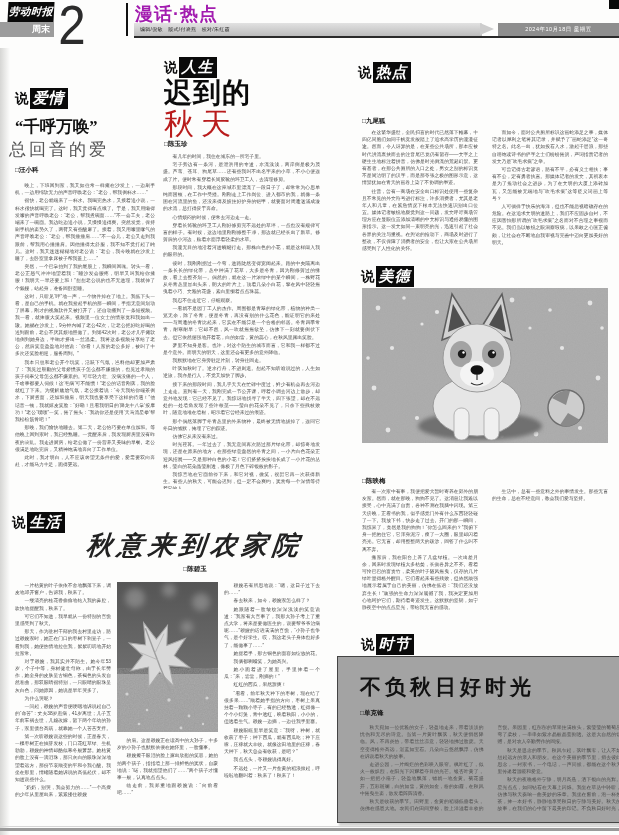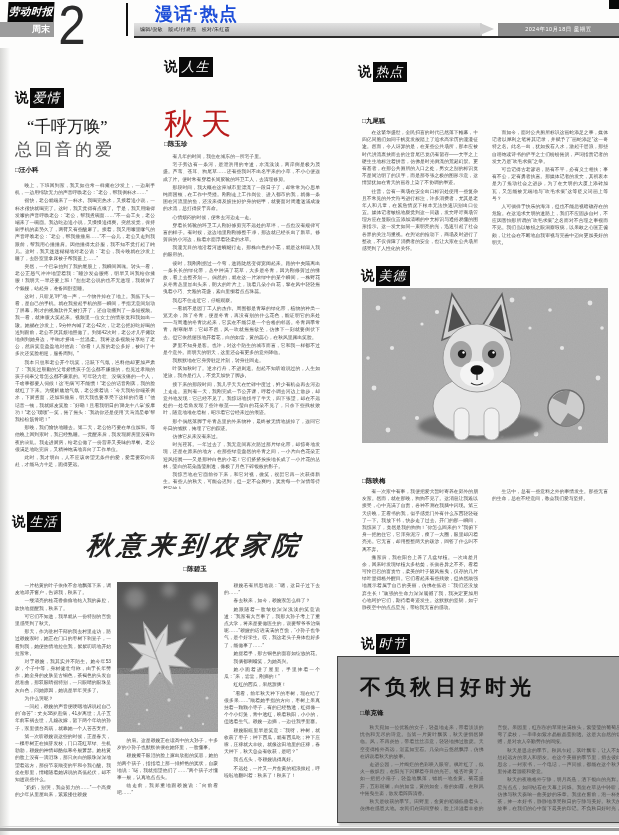--- a/index.html
+++ b/index.html
@@ -7,35 +7,35 @@
         font-family:"Liberation Sans",sans-serif;color:#333;}
   .abs{position:absolute;}
   
   .mast-black{left:8px;top:2px;width:46px;height:20px;background:#0a0a0a;color:#fff;
     font-family:"Liberation Serif",serif;font-style:italic;font-weight:bold;font-size:10.5px;
     display:flex;align-items:center;justify-content:center;letter-spacing:.5px;transform:skewX(-3deg);}
   .mast-gray{left:0;top:22px;width:54px;height:15px;background:#9c9c9c;color:#fff;
     font-size:9px;font-weight:bold;display:flex;align-items:center;justify-content:flex-end;padding-right:4px;box-sizing:border-box;}
   .pagenum{left:54px;top:-8px;width:70px;font-size:56px;font-weight:300;color:#2c2c2c;transform:scaleX(.88);}
   .vline{left:126px;top:3px;width:2px;height:33px;background:#111;}
-  .section-title{left:135px;top:2px;font-size:18px;font-weight:bold;color:#1d4ed8;letter-spacing:1px;margin-left:20px;}
+  .section-title{left:135px;top:2px;font-size:18px;font-weight:bold;color:#a21caf;letter-spacing:1px;}
   .credits-bar{left:134px;top:23px;width:348px;height:13px;background:linear-gradient(#e2e2e2,#bcbcbc);
     font-size:5px;color:#222;line-height:13px;padding-left:6px;box-sizing:border-box;letter-spacing:.3px;}
   .chevron{left:480px;top:23px;width:0;height:0;border-top:6.5px solid transparent;
     border-bottom:6.5px solid transparent;border-left:14px solid #cdcdcd;}
   .date-box{left:498px;top:23px;width:121px;height:13px;background:#8e8e8e;color:#fff;
     font-size:5.5px;line-height:13px;text-align:center;letter-spacing:.5px;}
   .header-rule{left:134px;top:36px;width:485px;height:2px;background:#2a2a2a;}
   .corner-mark{left:609px;top:0;width:10px;height:9px;background:#0a0a0a;}
   .edge-shadow{left:0;top:48px;width:10px;height:787px;background:linear-gradient(90deg,#d6d6d4,#fdfdfc);}
   
   .label{display:flex;align-items:center;gap:1px;}
   .shuo{font-family:"Liberation Serif",serif;font-weight:bold;font-size:13.5px;color:#0a0a0a;}
   .tagbox{background:#0a0a0a;color:#fff;font-family:"Liberation Serif",serif;font-style:italic;
-    font-size:13px;font-weight:normal;padding:1px 3px;letter-spacing:1px;}
+    font-size:15px;font-weight:bold;padding:1px 3px;letter-spacing:1px;}
   
   .t-serif{font-family:"Liberation Serif",serif;color:#111;}
   .author{font-size:6.5px;font-weight:bold;color:#111;}
   .body-text{font-size:4.8px;line-height:1.5;color:#4a4a4a;text-align:justify;overflow:hidden;}
   .body-text .p{margin:0 0 1px 0;text-indent:2em;}
   .cols2{column-count:2;column-gap:14px;column-fill:auto;}
   
   .season-box{left:337px;top:656px;width:307px;height:167px;border:1.2px solid #444;
     background:#a3a3a3;box-shadow:2px 3px 2px rgba(0,0,0,.18);box-sizing:border-box;}
   .bottom-rule-a{left:0;top:826px;width:619px;height:1px;background:#d5d5d5;}
@@ -58,37 +58,38 @@
   <div class="abs chevron"></div>
   <div class="abs date-box">2024年10月18日 星期五</div>
   <div class="abs header-rule"></div>
   <div class="abs corner-mark"></div>
   <div class="abs edge-shadow"></div>
 
   <div class="abs label" style="left:15px;top:88px;">
     <span class="shuo">说</span>
       <span class="tagbox">爱情</span>
   </div>
-  <div class="abs t-serif" style="left:15px;top:116px;font-size:16.5px;font-weight:normal;margin-left:12px;">“千呼万唤”</div>
-  <div class="abs t-serif" style="left:15px;top:138px;font-size:17px;color:#555;letter-spacing:3px;">总回音的爱</div>
+  <div class="abs t-serif" style="left:15px;top:116px;font-size:16.5px;font-weight:bold;">“千呼万唤”</div>
+  <div class="abs t-serif" style="left:9px;top:138px;font-size:17px;color:#555;letter-spacing:3px;">总回音的爱</div>
   <div class="abs author" style="left:15px;top:166px;">□汪小科</div>
   <div class="abs body-text" style="left:15px;top:182px;width:140px;height:326px;">
       <p class="p">晚上，下班回到家，我又如往常一样瘫在沙发上，一边刷手机，一边用绵软无力的声音呼唤老公：“老公，帮我倒杯水……”</p>
       <p class="p">很快，老公就端来了一杯水。我喝完热水，又接着追小说，一杯水很快就喝完了。这时，我又觉得有点饿了。于是，我又用懒得发嗲的声音呼唤老公：“老公，帮我煮碗面……”不一会工夫，老公端来了一碗面。我边吃边追小说，又慢慢追得爽。突然发觉，保持刷手机的姿势久了，两臂又有些酸麻了。接着，我又用嗲里嗲气的声音呼唤老公：“老公，帮我捶捶肩……”不一会儿，老公又走到我跟前，帮我用心捶捶肩。因他捶得太舒服，我不知不觉打起了盹儿。这时，我又迷迷糊糊地对老公说：“老公，我今晚就在沙发上睡了，去卧室里拿床被子帮我盖上……”</p>
       <p class="p">突然，一个巴掌拍到了我的屁股上，我瞬间回魂。转头一看，老公正怒气冲冲地望着我：“睡沙发会腰疼，明早又叫我给你揉腰！我明天一早还要上班！”想想老公说的也不无道理，我就伸了个懒腰，站起身，准备回卧室睡。</p>
       <p class="p">这时，只听见“呯”地一声，一个物件掉在了地上。我低下头一看，是自己的手机。就在我捡起手机的那一瞬间，手指无意间划动了屏幕，刚才的视频软件又被打开了，还自动播到了一条短视频。我一看，就捧腹大笑起来。视频里一位女士的情形竟和我如出一辙。她躺在沙发上，9分钟内喊了老公42次，让老公把好吃好喝的送到跟前，老公不厌其烦地照做了。到第42次时，老公才几乎瘫软地倒到她身边，半晌才挤出一丝温柔。我将这条视频分享给了老公，然后笑意盈盈地对他说：“你看！人家的老公多好，被叫了十多次还笑脸相迎，服务周到。”</p>
       <p class="p">我本只想和老公开个玩笑，活跃下气氛，岂料他却更加严肃了：“我见过殷勤的父母娇惯孩子怎么都不嫌烦的，也见过孝顺的孩子伺奉父母怎么都不嫌累的。可年轻力壮、没病没痛的一个人，干啥事都要人伺候！这‘毛病’可不能惯！”老公的话音刚落，我的脸就红了下来。为缓解尴尬气氛，老公接着说：“今天我给你端茶倒水，下厨煮面，还加班捶肩，明天我也要享受下这样的待遇！”他话音一顿，我就嬉皮笑脸：“好嘞！且看我明日的‘降龙十八掌’按摩功！”老公“噗嗤”一笑，摇了摇头：“我劝你还是使用‘天马流星拳’帮我松松筋骨吧！”</p>
       <p class="p">那晚，我们愉快地睡去。第二天，老公恰巧要在单位加班。等他晚上回到家时，我已经熟睡。一觉醒来后，我发现厨房里没有昨夜的凌乱。我走进厨房，给老公做了一份营养又美味的早餐。老公很满足地吃完后，又精神饱满地奔向了工作单位。</p>
       <p class="p">此时，我才明白，人不应该奢望无条件的爱，爱需要双向奔赴，才能马力十足，跑得更远。</p>
     </div>
 
   <div class="abs label" style="left:164px;top:57px;">
     <span class="shuo">说</span>
       <span class="tagbox">人生</span>
   </div>
+  <div class="abs" style="left:164px;top:74px;font-size:28px;font-weight:900;color:#0a0a0a;letter-spacing:1px;">迟到的</div>
   <div class="abs t-serif" style="left:164px;top:104px;font-size:30px;letter-spacing:7px;color:#b91c1c;">秋天</div>
   <div class="abs author" style="left:164px;top:140px;">□陈玉珍</div>
   <div class="abs body-text" style="left:163px;top:153px;width:157px;height:336px;">
       <p class="p">有几年的时间，我住在城东的一所宅子里。</p>
       <p class="p">宅子旁边有一条河，是泄洪用的专道，水流浅浅，两岸倒是极为茂盛。芦苇、苍耳、狗尾草……还有些我叫不出名字来的小草，不小心便连成了片。便时常有穿着长筒胶靴的环卫工人，去清理修剪。</p>
       <p class="p">那段时间，我大概在这座城市里漂流了一段日子了，却常常为心思单纯而困顿，在工作中受挫。刚刚走上工作岗位、进入都市的我，就像一条困在河流里的鱼，还没来得及披挂好护身的铠甲，就要面对周遭汹涌成漩的水流，总打得疲于奔命。</p>
       <p class="p">心情烦闷的时候，便常去河边走一走。</p>
       <p class="p">穿着长筒靴的环卫工人刚好修剪完不远处的草坪，一点也没有规律可言的样子。有时候，这边地里刚刚修整干净，那边就已经长出了新草。修剪后的小河边，贴着水面浮着轻柔的水草。</p>
       <p class="p">我漫无目的地沿着河道蜿蜒行走。那株白色的小花，就是这样闯入我的眼帘的。</p>
       <p class="p">彼时，我刚刚拐过一个弯，道路陡然变得宽阔起来。路的中央隔离出一条长长的绿化带，丛中种满了花草，大多是冬青，因为刚修剪过的缘故，看上去整齐划一。偶然的，就在这一片浓绿中的某个瞬间，一株野花从冬青丛里冒出头来，朗大的叶片上，顶着几朵小白花，擎在风中轻轻摇曳着小巧、文雅的花盏，素白里缀着点点珠蕊。</p>

